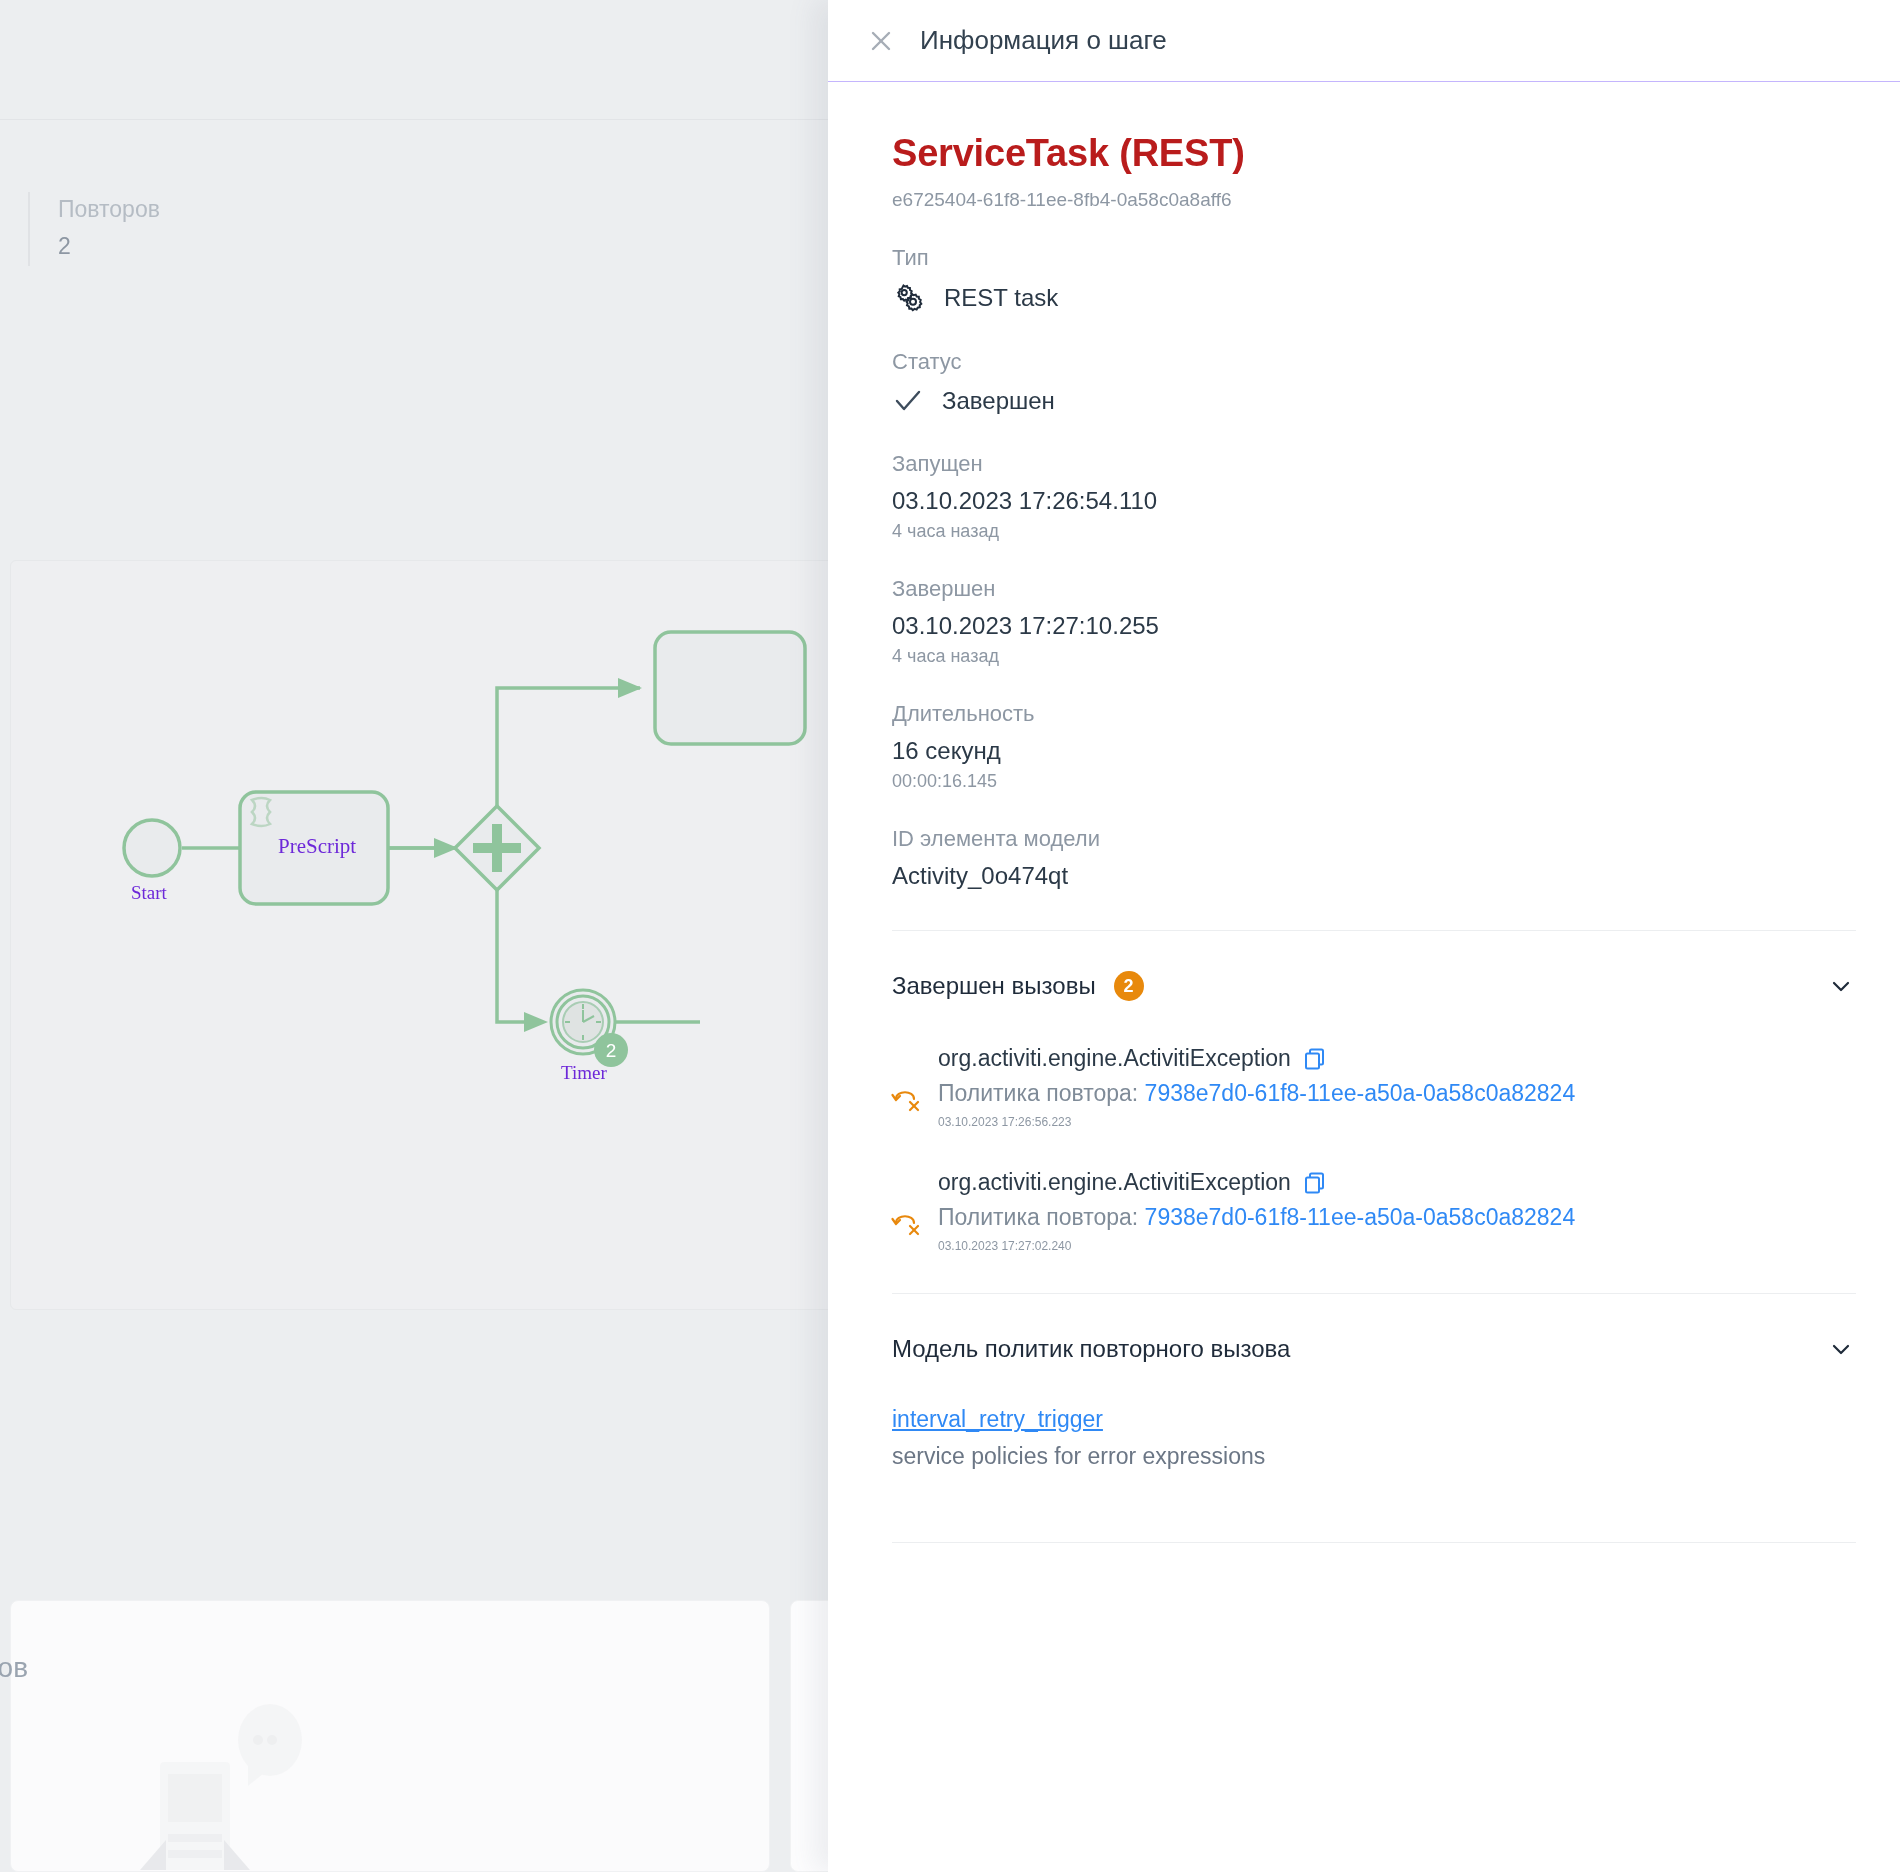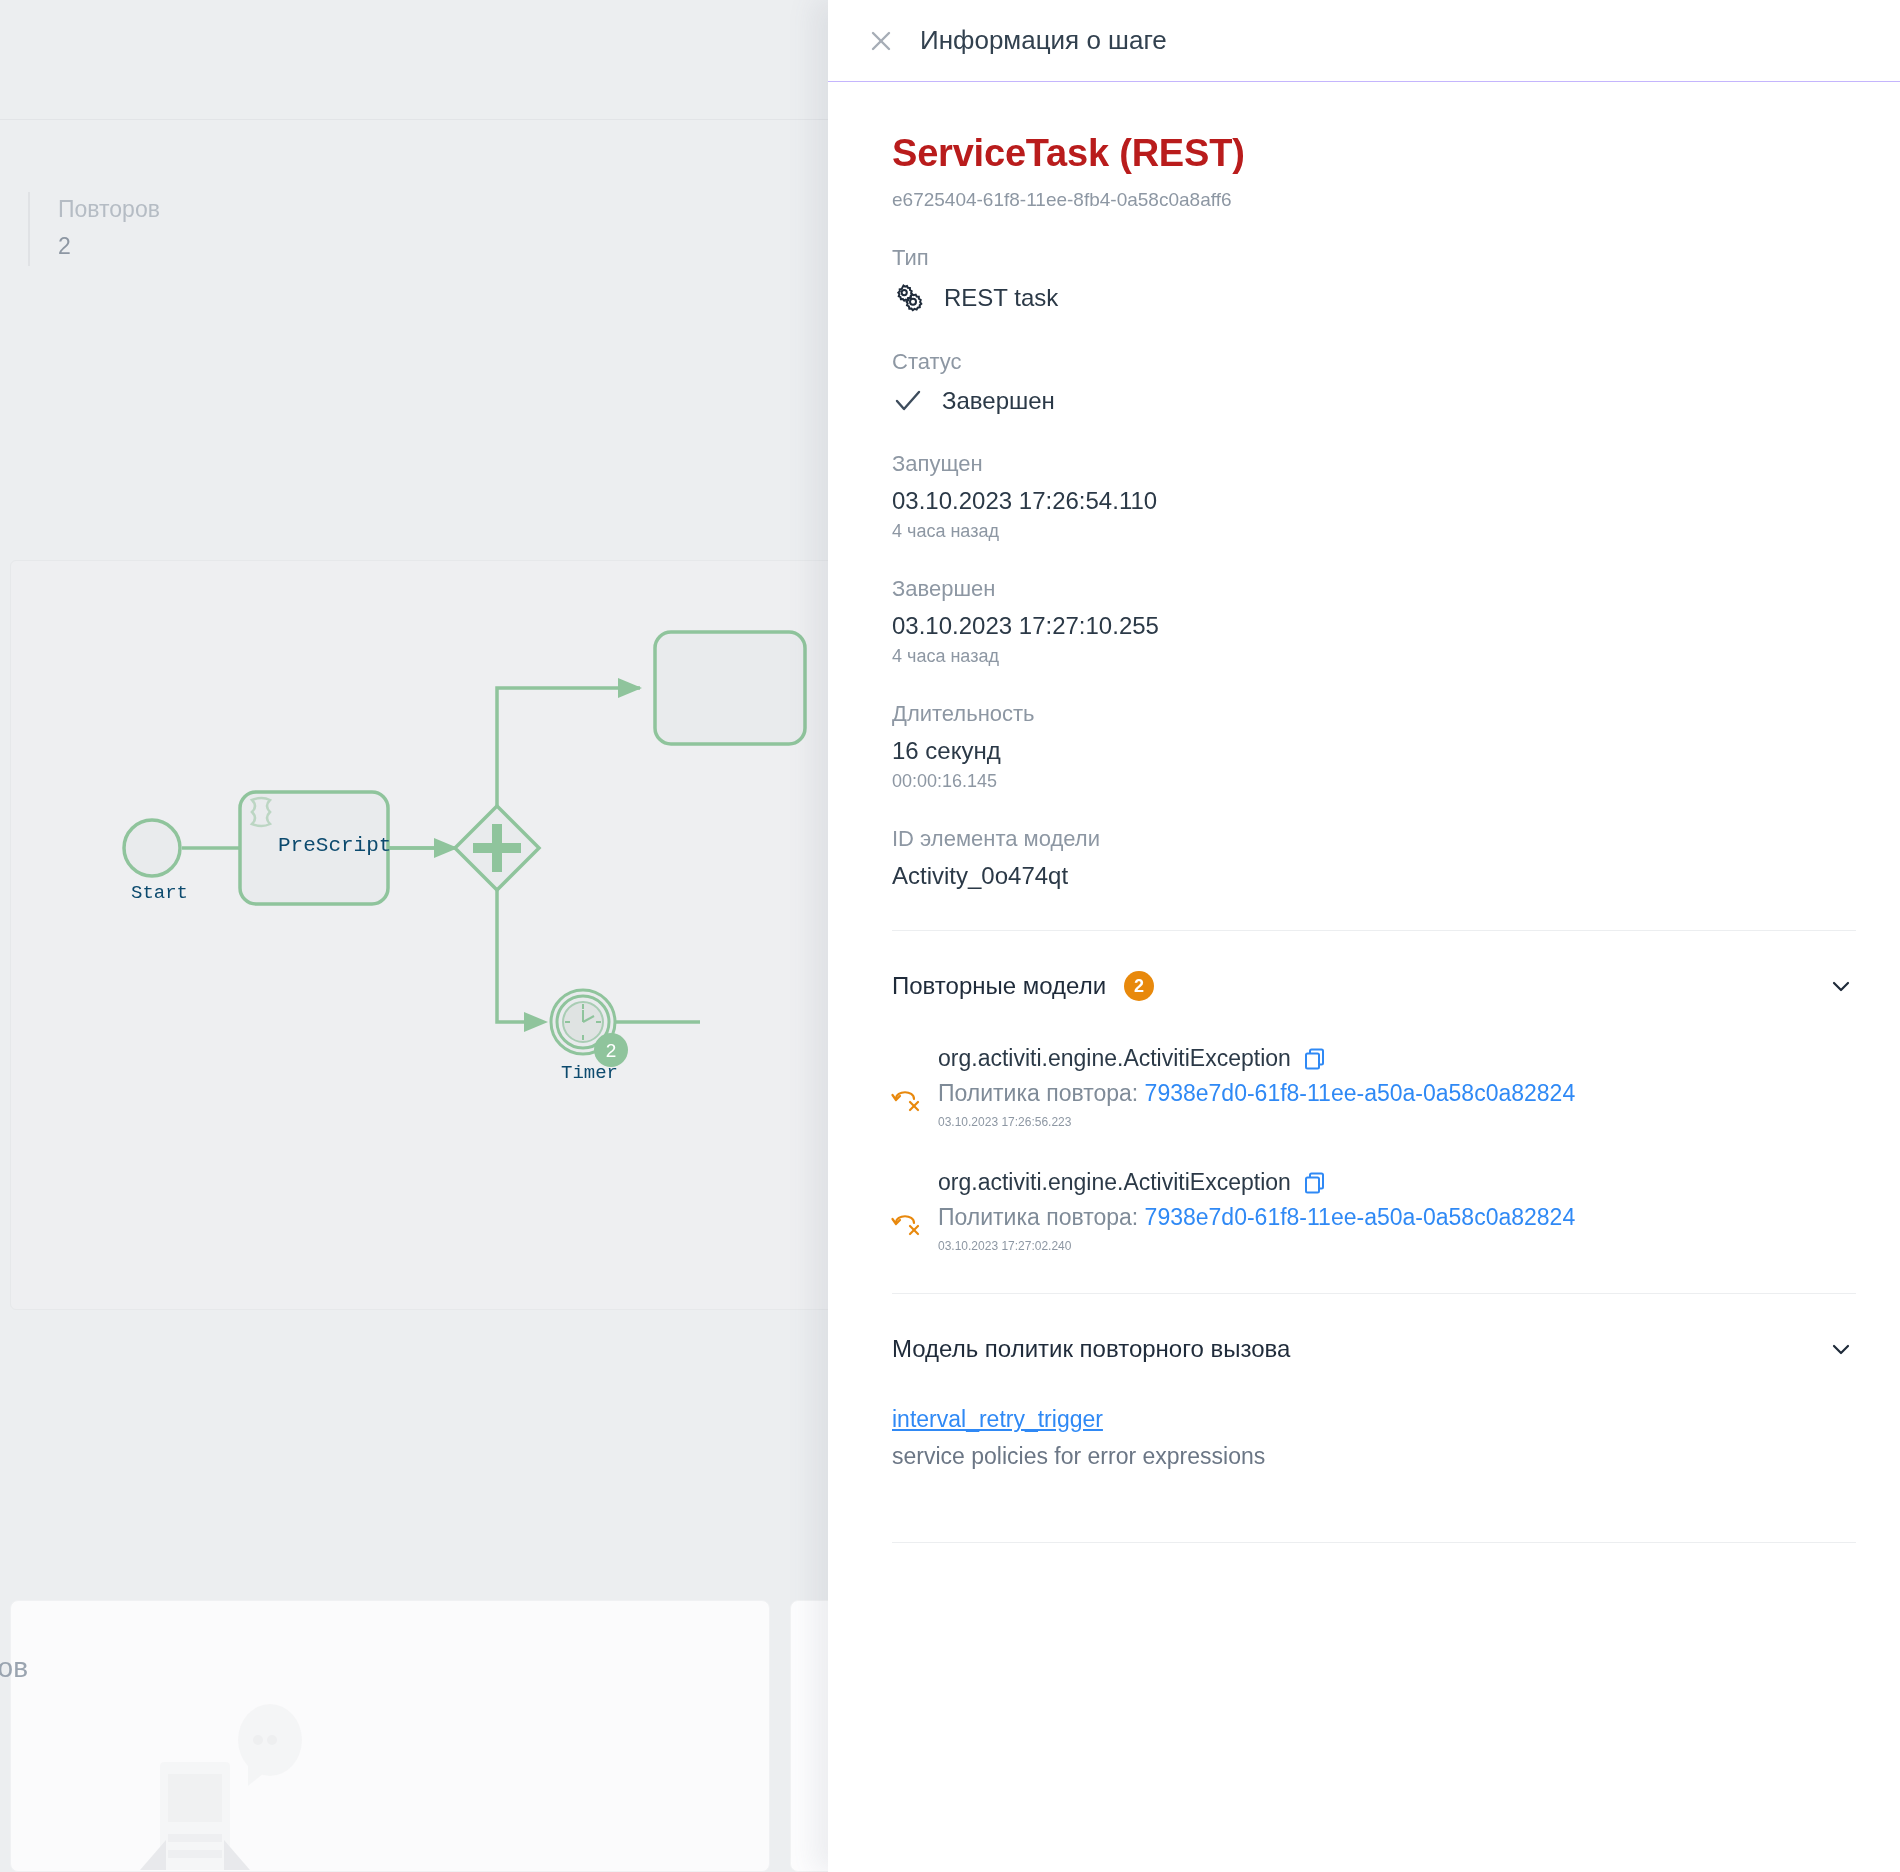--- a/index.html
+++ b/index.html
@@ -45,22 +45,22 @@
   .bg-card-label {
     position: absolute; top: 1652px; font-size: 28px; color: #9aa4b0;
   }
   .bg-card-label.a { left: -18px; }
   .bg-card-label.b { left: 838px; }
   .placeholder-art { position: absolute; left: 120px; top: 1700px; opacity: .5; }
 
   
   .bpmn { position: absolute; left: 0; top: 0; }
   .bpmn-label {
-    position: absolute; font-size: 19px; color: #0c4a6e;
-    font-family: Liberation Mono, monospace; white-space: nowrap;
+    position: absolute; font-size: 19px; color: #6d28d9;
+    font-family: Liberation Serif, serif; white-space: nowrap;
   }
   .node-label-start { left: 131px; top: 882px; }
   .node-label-prescript { left: 278px; top: 834px; font-size: 21px; }
   .node-label-timer { left: 561px; top: 1062px; }
 
   
   .panel {
     position: absolute; right: 0; top: 0; width: 1072px; height: 1872px;
     background: #ffffff;
     box-shadow: -14px 0 26px rgba(90,100,115,.10);
@@ -281,21 +281,21 @@
 
       <div class="field">
         <div class="field-label">ID элемента модели</div>
         <div class="field-value">Activity_0o474qt</div>
       </div>
 
       <div class="divider"></div>
 
       <div class="section-head">
         <div class="section-head-left">
-          <span class="section-head-title">Повторные модели</span>
+          <span class="section-head-title">Завершен вызовы</span>
           <span class="badge-count">2</span>
         </div>
         <span class="chev">
           <svg width="30" height="30" viewBox="0 0 30 30">
             <polyline points="8,12 15,19 22,12" fill="none" stroke="#1f2b3a" stroke-width="2.2" stroke-linecap="round" stroke-linejoin="round"></polyline>
           </svg>
         </span>
       </div>
 
       <div class="retry-list">

